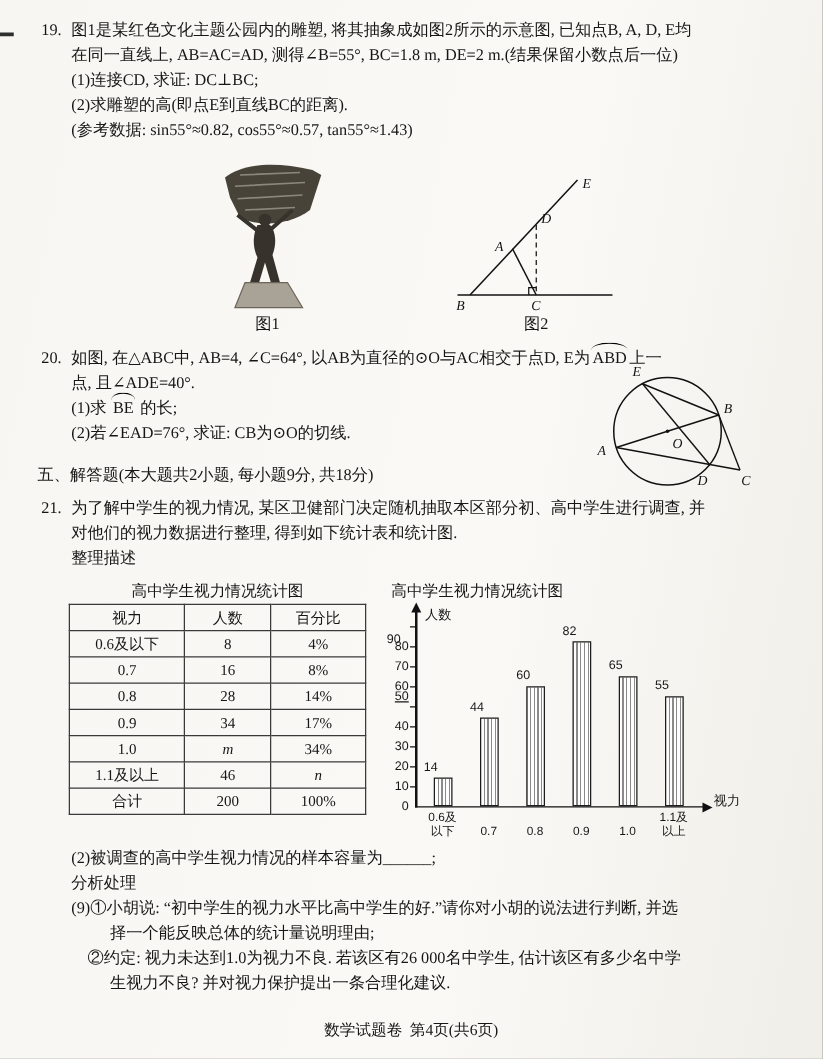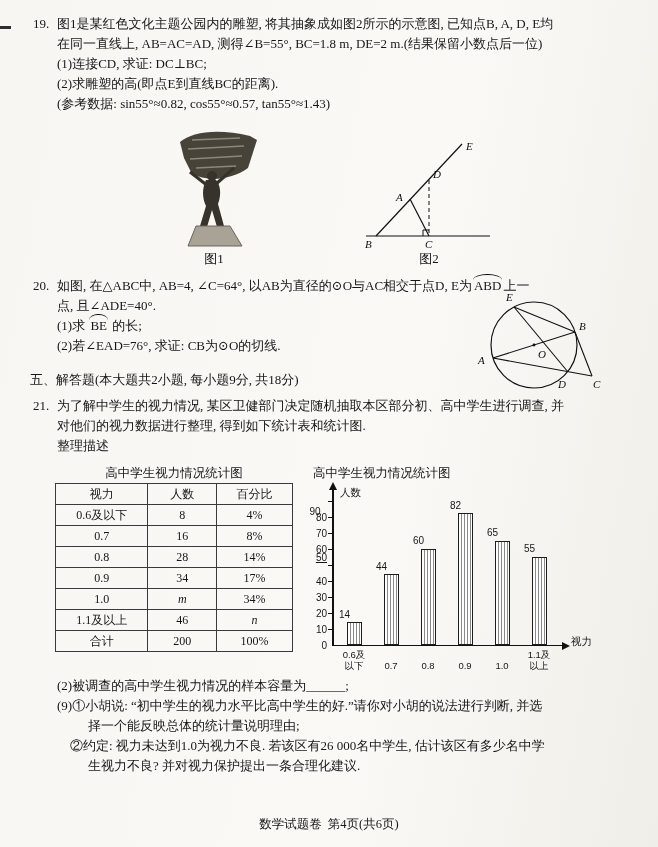--- a/index.html
+++ b/index.html
@@ -224,20 +224,21 @@
             <div class="xtick" style="left: 179px;">1.0</div>
             <div class="bar" style="left: 228.5px; height: 88px;"></div>
             <div class="bar-value" style="left: 221px; bottom: 117px;">55</div>
             <div class="xtick" style="left: 216px;">1.1及
 以上</div>
           </div>
       </div>
     </div>
 
     <div class="cont nw">(2)被调查的高中学生视力情况的样本容量为______;</div>
+    <div class="cont bold nw">分析处理</div>
     <div class="cont nw">(9)①小胡说: “初中学生的视力水平比高中学生的好.”请你对小胡的说法进行判断, 并选</div>
     <div class="ind60 nw">择一个能反映总体的统计量说明理由;</div>
     <div class="ind42 nw">②约定: 视力未达到1.0为视力不良. 若该区有26 000名中学生, 估计该区有多少名中学</div>
     <div class="ind60 nw">生视力不良? 并对视力保护提出一条合理化建议.</div>
   </section>
 
   <div class="footer">
     <span class="bold">数学试题卷</span><span class="pg">第4页(共6页)</span>
   </div>
 </div>

